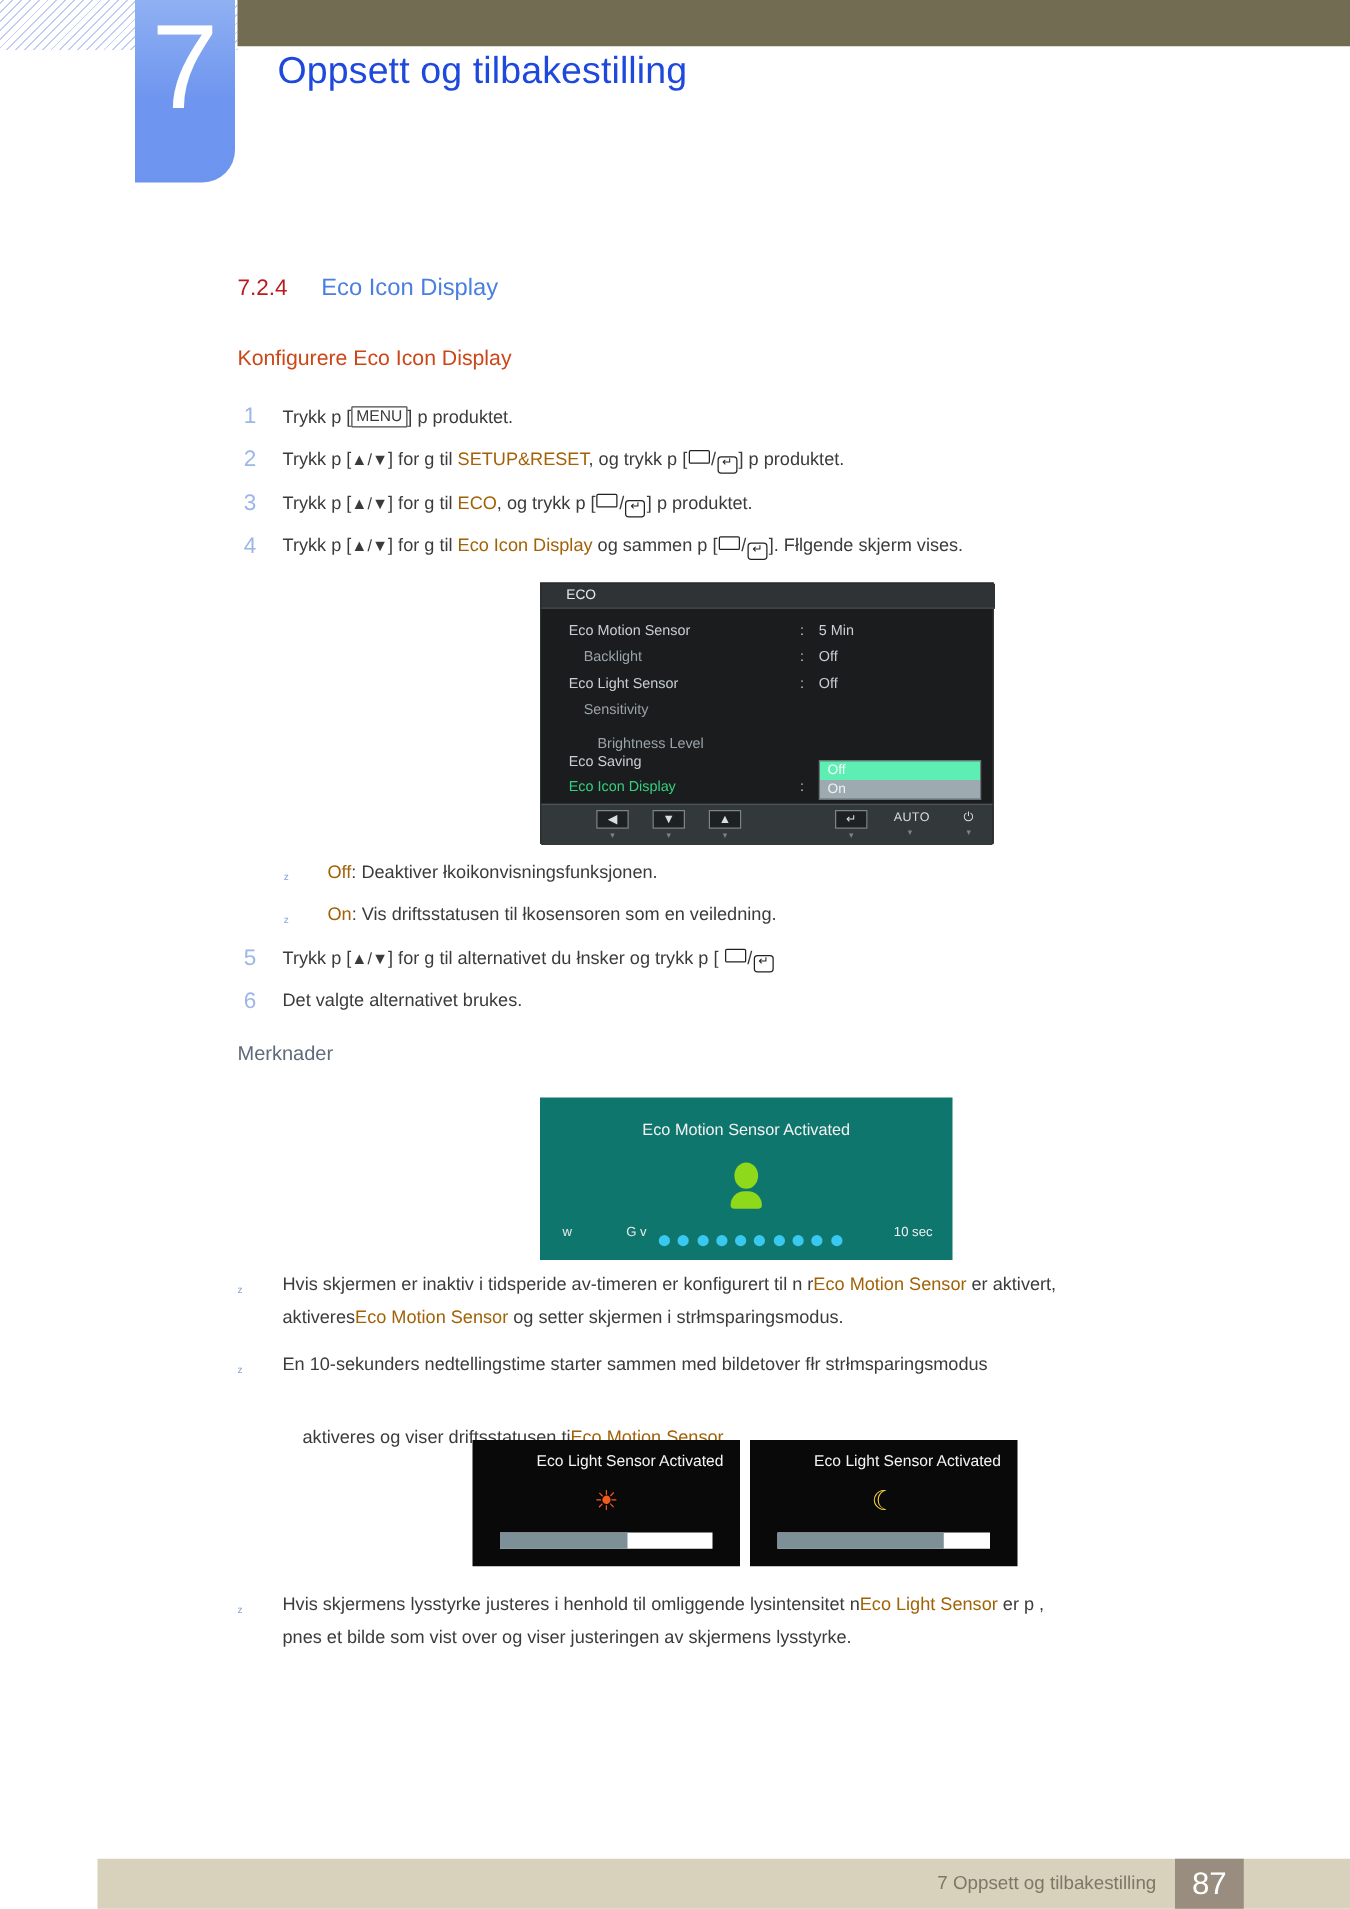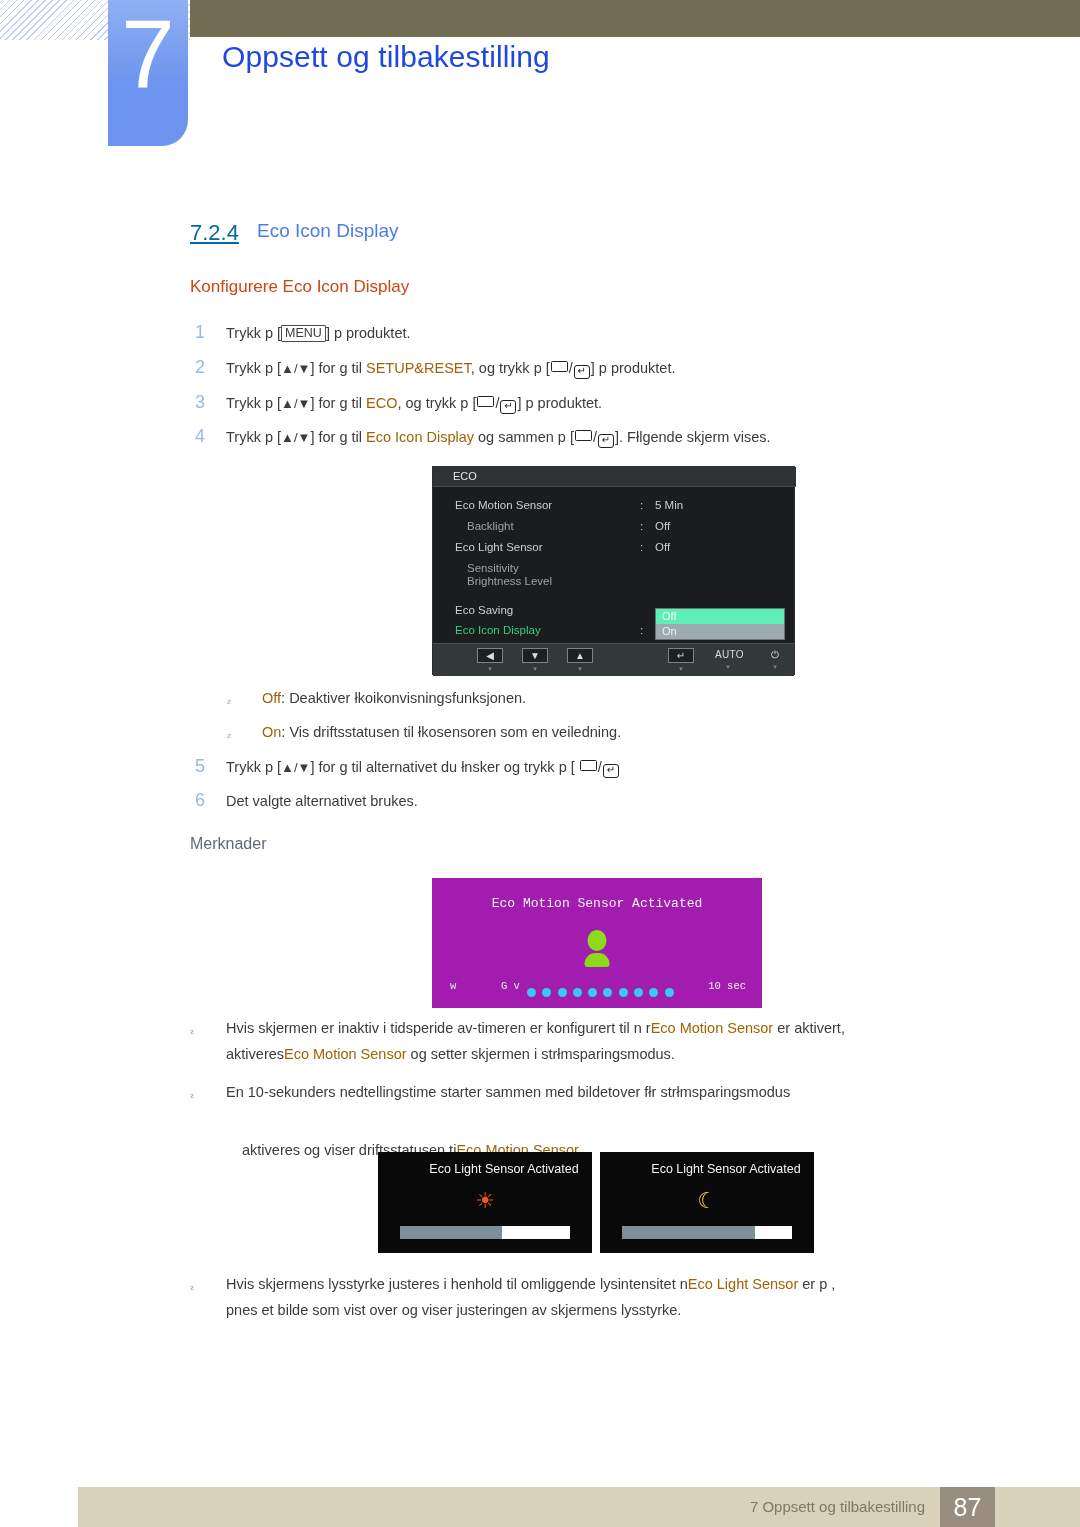--- a/index.html
+++ b/index.html
@@ -38,21 +38,21 @@
     font-size:96px;line-height:96px;font-weight:400;
   }
   .chaptitle{
     position:absolute;left:222px;top:40px;
     font-size:30px;color:#1f49dd;letter-spacing:.1px;
   }
 
   
   .sec-num{
     position:absolute;left:190px;top:220px;
-    font-size:22px;color:#0369a1;text-decoration:underline;
+    font-size:18px;color:#b91c1c;
   }
   .sec-title{
     position:absolute;left:257px;top:220px;
     font-size:19px;color:#4a7ee0;
   }
   .sub-title{
     position:absolute;left:190px;top:277px;
     font-size:17px;color:#cc4617;
   }
 
@@ -122,22 +122,21 @@
   .osd-btn .glyph{
     display:block;background:#1d2123;color:#d8dde0;
     font-size:10px;line-height:13px;height:13px;border:1px solid #7d8488;
   }
   .osd-btn .sub{display:block;color:#7d8488;font-size:7px;line-height:9px;margin-top:1px;}
   .osd-btn.txt .glyph{background:transparent;border:none;font-size:10px;letter-spacing:.3px;}
 
   
   .ms{
     position:absolute;left:432px;top:878px;width:330px;height:130px;
-    background:#a21caf;
-    font-family:Liberation Mono, monospace;
+    background:#0f766e;
   }
   .ms-title{
     position:absolute;left:0;top:18px;width:330px;text-align:center;
     color:#f2f2f2;font-size:13px;
   }
   .ms-person{position:absolute;left:50%;top:52px;transform:translateX(-50%);}
   .ms-head{width:19px;height:21px;border-radius:50%;background:#8ed919;margin:0 auto;}
   .ms-body{
     width:25px;height:14px;background:#8ed919;margin:2px auto 0;
     border-radius:11px 11px 3px 3px;
@@ -218,21 +217,21 @@
       <div class="osd-row" style="top: 32px;">Eco Motion Sensor</div>
       <div class="osd-col" style="top: 32px;">:</div>
       <div class="osd-val" style="top: 32px;">5 Min</div>
       <div class="osd-row osd-ind" style="top: 53px;">Backlight</div>
       <div class="osd-col" style="top: 53px;">:</div>
       <div class="osd-val" style="top: 53px;">Off</div>
       <div class="osd-row" style="top: 74px;">Eco Light Sensor</div>
       <div class="osd-col" style="top: 74px;">:</div>
       <div class="osd-val" style="top: 74px;">Off</div>
       <div class="osd-row osd-ind" style="color: rgb(154, 163, 168); top: 95px;">Sensitivity</div>
-      <div class="osd-row osd-ind" style="color: rgb(154, 163, 168); top: 108px;">Brightness Level</div>
+      <div class="osd-row osd-ind" style="color: rgb(154, 163, 168); top: 122px; margin-left: 11px;">Brightness Level</div>
       <div class="osd-row" style="top: 137px;">Eco Saving</div>
       <div class="osd-row osd-green" style="top: 157px;">Eco Icon Display</div>
       <div class="osd-col" style="top: 157px;">:</div>
     </div>
   <div class="osd-dd">
     <div class="dd-off">Off</div>
     <div class="dd-on">On</div>
   </div>
   <div class="osd-foot">
     <div id="osd-buttons">

